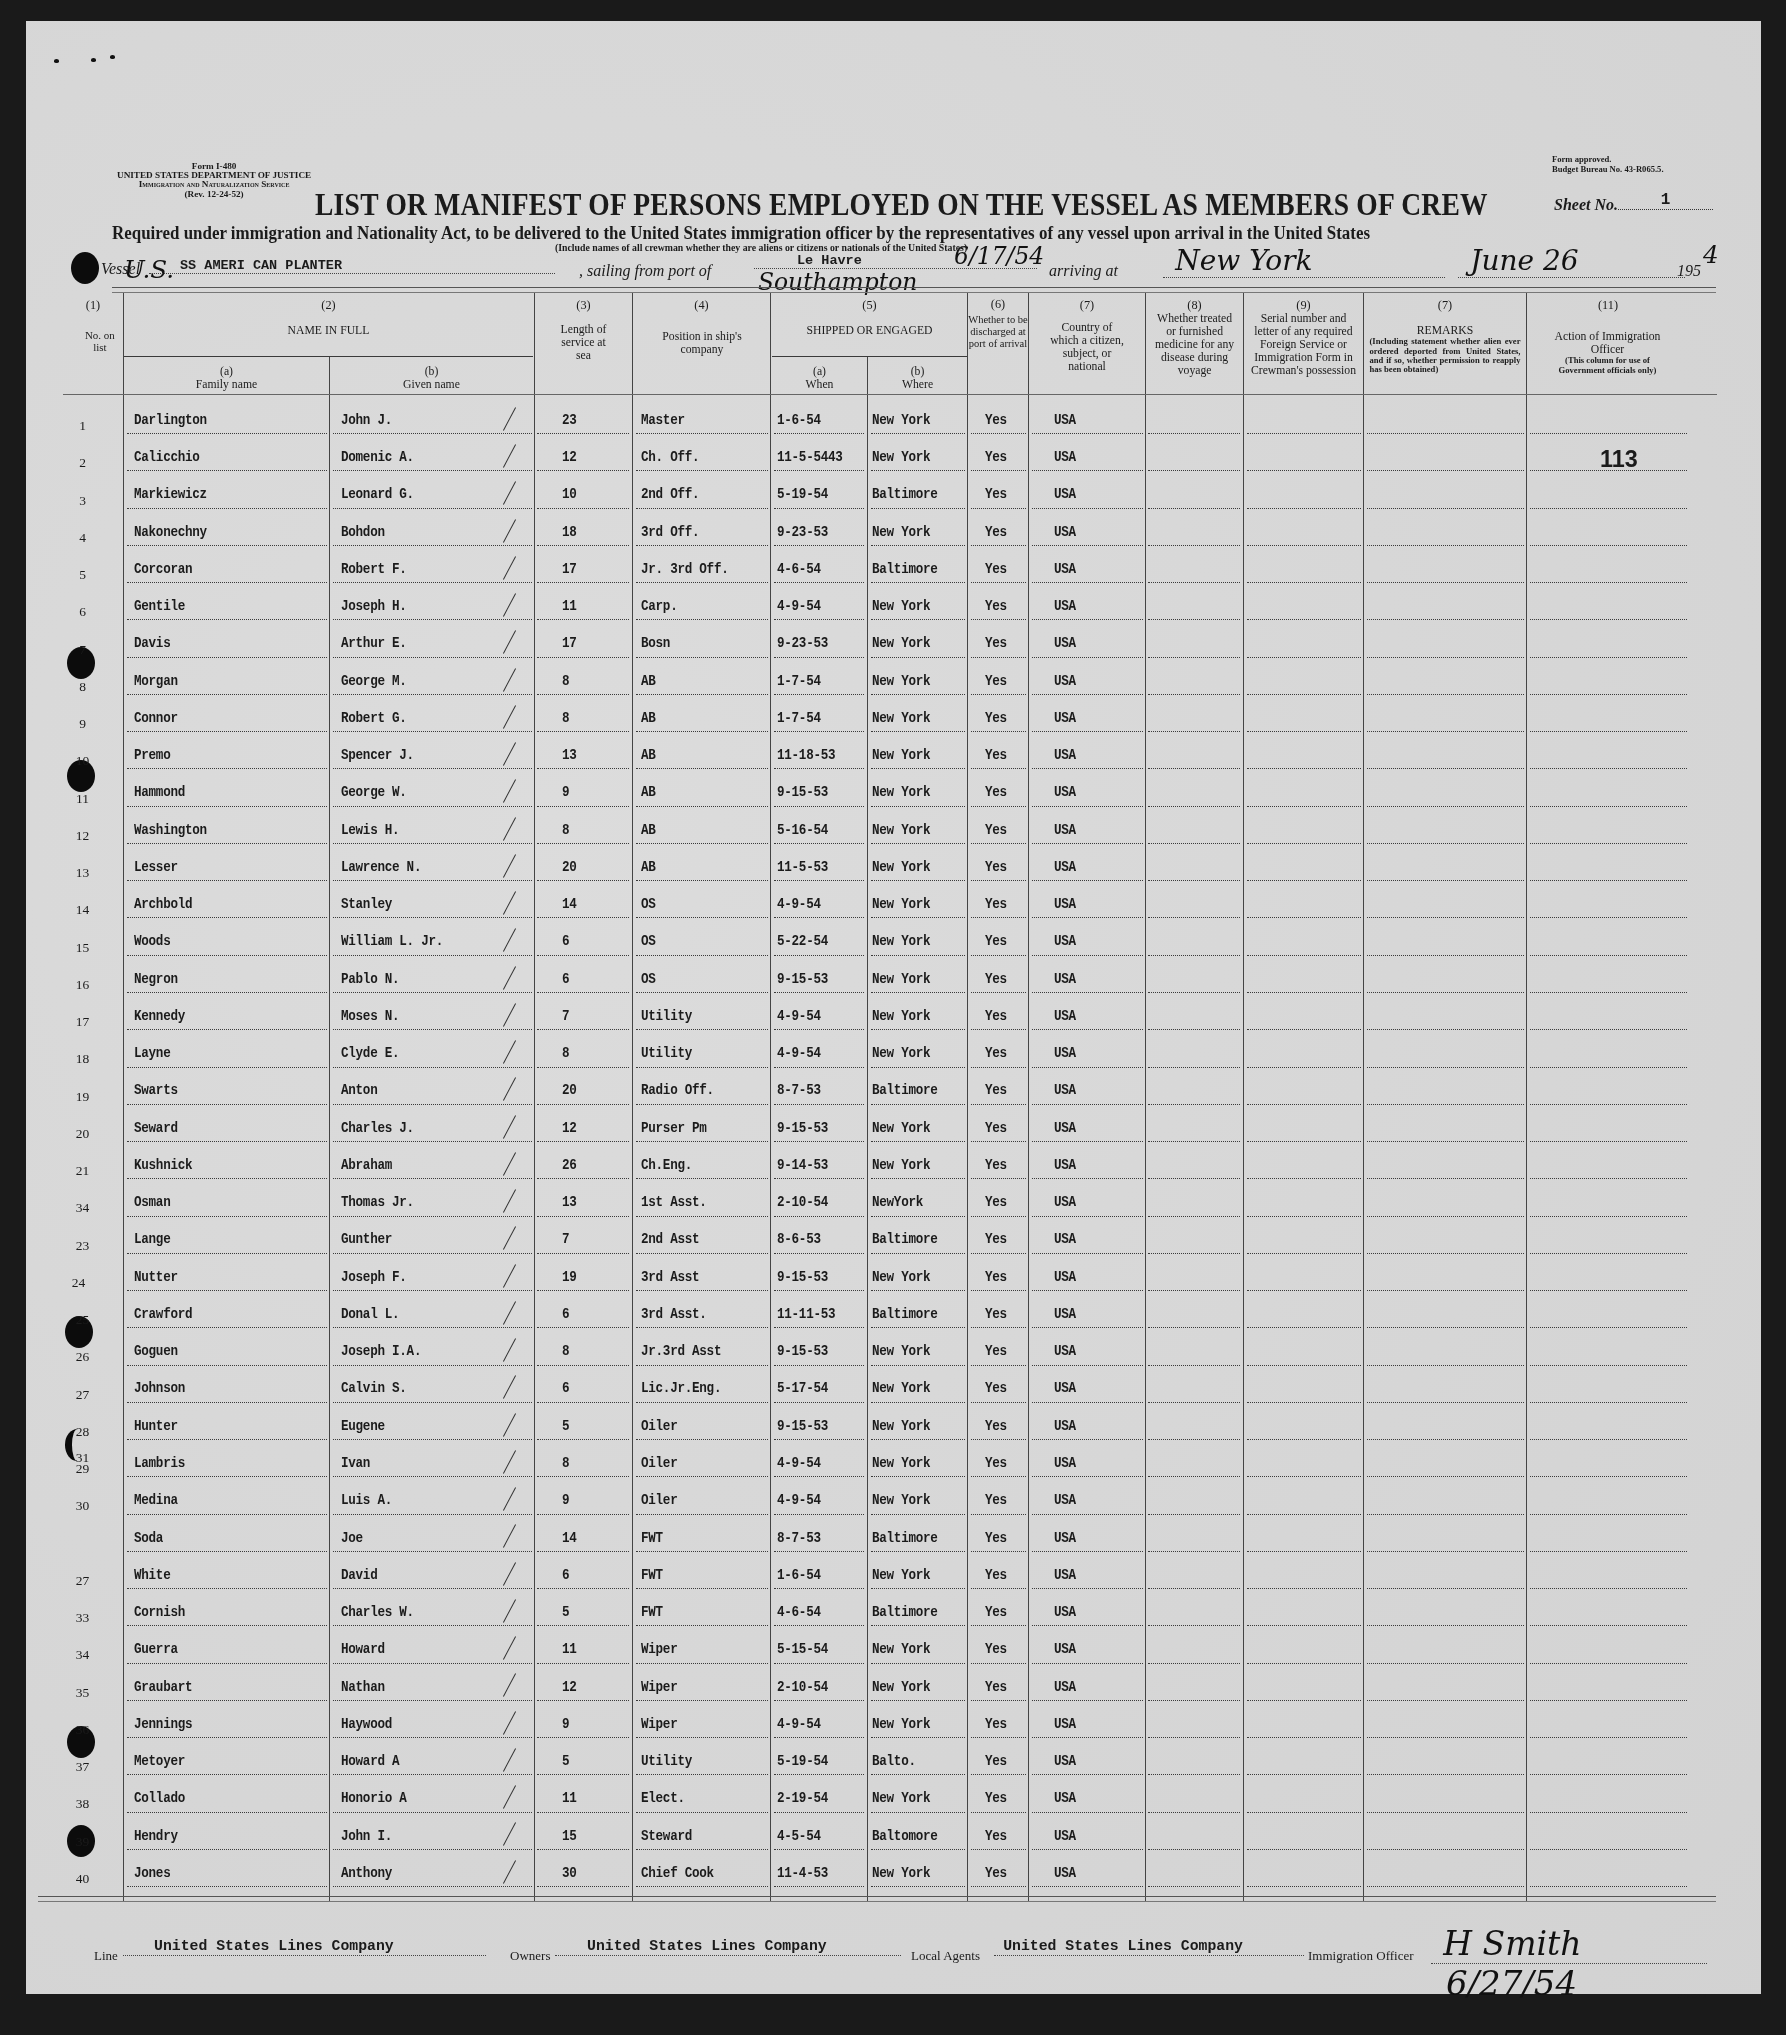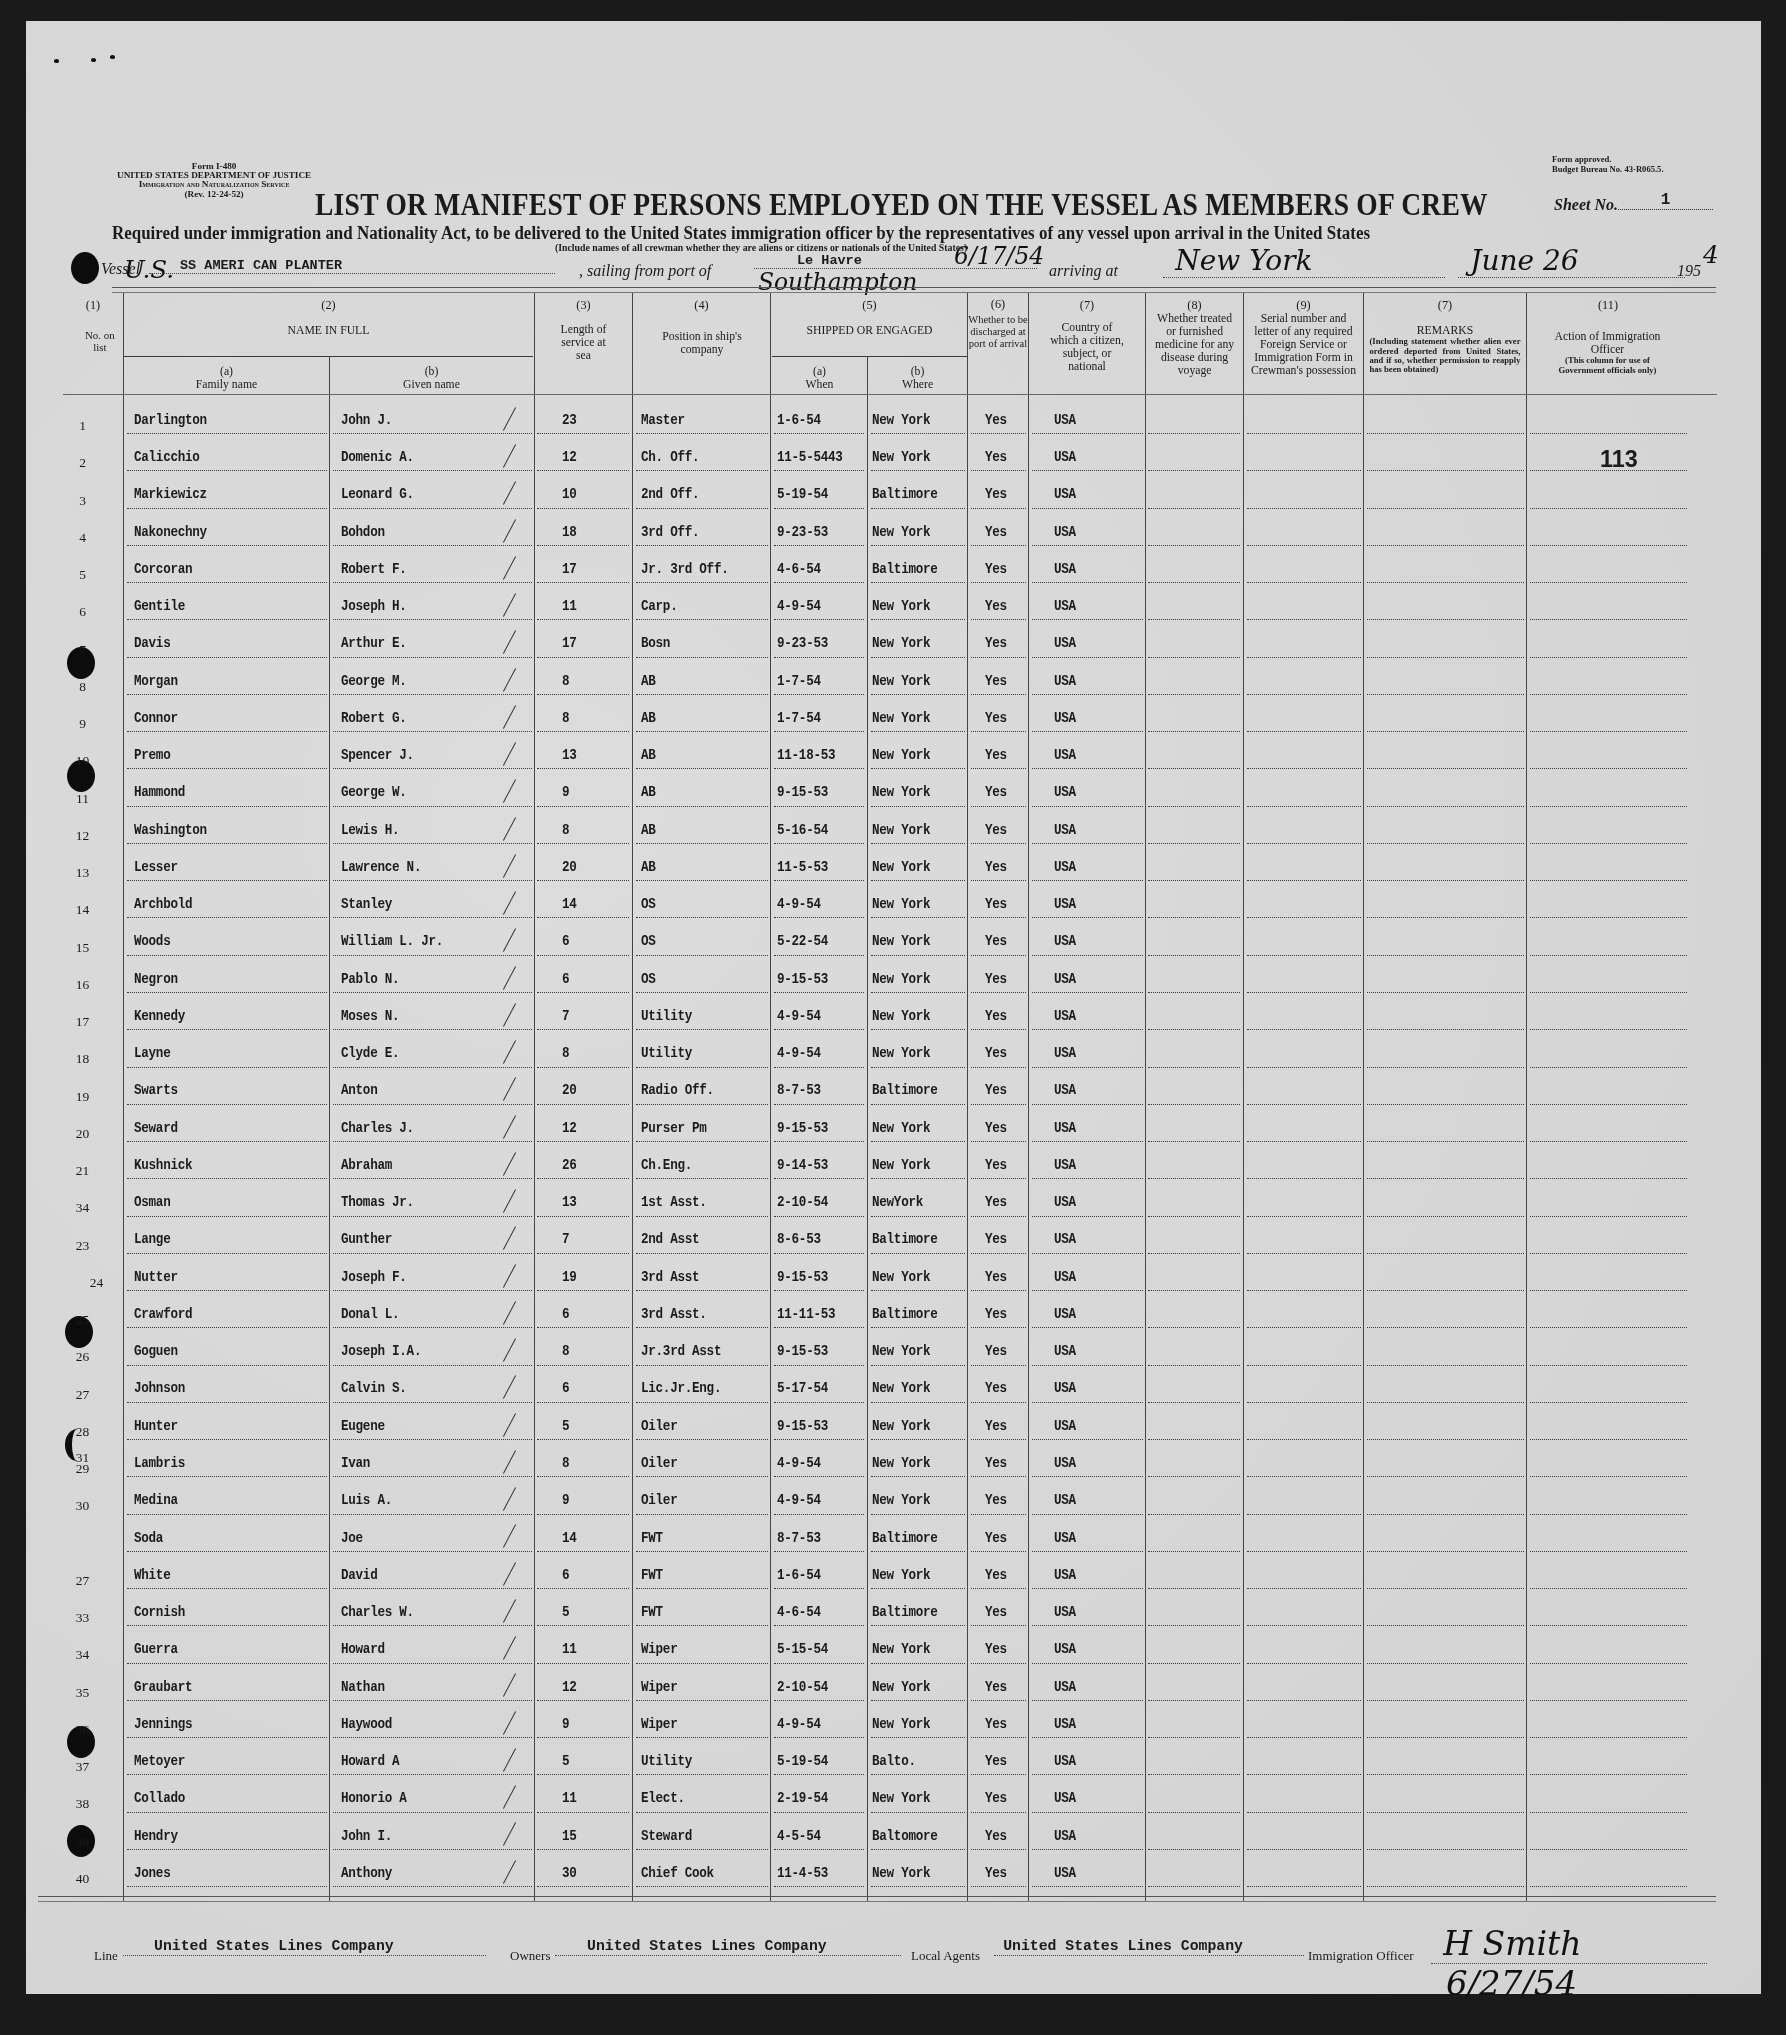--- a/index.html
+++ b/index.html
@@ -748,21 +748,21 @@
         <div class="dotline" style="left: 748px; width: 90px; top: 1232px;"></div>
         <div class="dotline" style="left: 845px; width: 94px; top: 1232px;"></div>
         <div class="dotline" style="left: 945px; width: 55px; top: 1232px;"></div>
         <div class="dotline" style="left: 1006px; width: 111px; top: 1232px;"></div>
         <div class="dotline" style="left: 1122px; width: 92px; top: 1232px;"></div>
         <div class="dotline" style="left: 1221px; width: 114px; top: 1232px;"></div>
         <div class="dotline" style="left: 1341px; width: 157px; top: 1232px;"></div>
         <div class="dotline" style="left: 1504px; width: 157px; top: 1232px;"></div>
       </div>
       <div>
-        <div class="row-num" style="left: 52px; top: 1254px; font-family: Liberation Serif, serif;">24</div>
+        <div class="row-num" style="left: 34px; top: 1254px; font-family: Liberation Serif, serif;">24</div>
         <div class="cell" style="left: 108px; top: 1248px;">Nutter</div>
         <div class="cell" style="left: 315px; top: 1248px;">Joseph F.</div>
         <div class="cell" style="left: 536px; top: 1248px;">19</div>
         <div class="cell" style="left: 615px; top: 1248px;">3rd Asst</div>
         <div class="cell" style="left: 751px; top: 1248px;">9-15-53</div>
         <div class="cell" style="left: 846px; top: 1248px;">New York</div>
         <div class="cell" style="left: 959px; top: 1248px;">Yes</div>
         <div class="cell" style="left: 1028px; top: 1248px;">USA</div>
         <div class="stamp" style="left: 1574px; top: 1244px;"></div>
         <div class="tick" style="left: 483px; top: 1242px;"></div>

